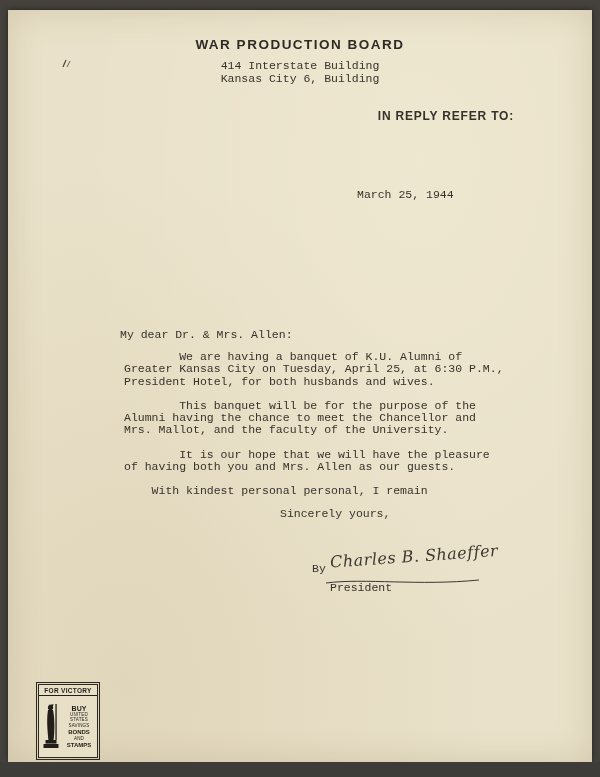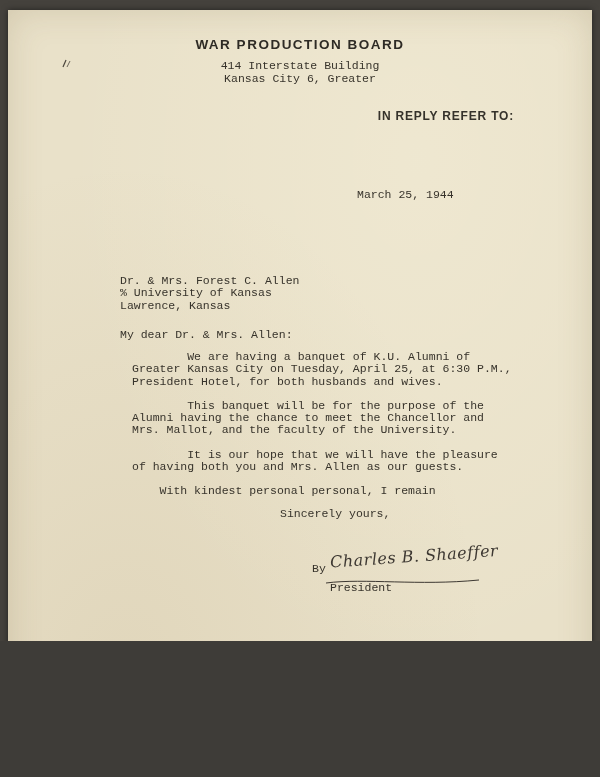--- a/index.html
+++ b/index.html
@@ -1,17 +1,17 @@
 <!DOCTYPE html>
 <html><head>
 <meta charset="utf-8">
 <style>
   html,body { margin:0; padding:0; background:#3e3c38; }
   .scan {
-    position:relative; width:600px; height:641px;
+    position:relative; width:600px; height:762px;
     background:#45423d; overflow:hidden;
     font-family:"Liberation Mono","DejaVu Sans Mono",monospace;
   }
   .paper {
     position:absolute; left:8px; top:10px; width:584px; height:752px;
     background:
       radial-gradient(ellipse at 70% 20%, rgba(255,250,230,0.25), rgba(0,0,0,0) 60%),
       radial-gradient(ellipse at 20% 90%, rgba(150,120,70,0.10), rgba(0,0,0,0) 55%),
       #e9e1c9;
     box-shadow: inset 0 0 35px rgba(110,90,50,0.18), 0 0 6px rgba(0,0,0,0.5);
@@ -34,21 +34,21 @@
     position:absolute; top:99px; right:78px;
     font-family:"Liberation Sans","DejaVu Sans",sans-serif;
     font-size:12px; letter-spacing:0.8px; font-weight:bold; color:#35322b;
   }
   .date-line   { top:179px; left:349px; }
   .recipient   { top:265px; left:112px; }
   .salutation  { top:319px; left:112px; }
   .body-block  { position:absolute; top:341px; left:112px; width:400px; }
   .body-block .para {
     font-size:11.5px; line-height:12.3px; color:#37332b;
-    white-space:pre; margin:0 0 12px 12px;
+    white-space:pre; margin:0 0 12px 4px;
     font-family:"Liberation Mono","DejaVu Sans Mono",monospace;
   }
   .valediction { top:498px; left:272px; }
   .club-line   { top:523px; left:248px; }
   .by-line     { top:553px; left:304px; }
   .signer-title{ top:572px; left:322px; }
   .signature {
     position:absolute; top:537px; left:322px; width:160px;
     font-family:"DejaVu Serif","Liberation Serif",serif;
     font-style:italic; font-size:16px; color:#3d3832;
@@ -88,28 +88,25 @@
 <div class="scan">
   <div class="paper">
 
     <svg class="pen-mark" width="14" height="12" viewBox="0 0 14 12">
       <path d="M3 9 L6 2" stroke="#4a453c" stroke-width="1.2" fill="none"></path>
       <path d="M7 9 L10 3" stroke="#4a453c" stroke-width="0.8" fill="none"></path>
     </svg>
 
     <div class="org-title">WAR PRODUCTION BOARD</div>
     <div class="type addr1">414 Interstate Building</div>
-    <div class="type addr2">Kansas City 6, Greater</div>
+    <div class="type addr2">Kansas City 6, Building</div>
     <div class="reply-label">IN REPLY REFER TO:</div>
 
     <div class="type date-line">March 25, 1944</div>
 
-    <div class="type recipient">Dr. &amp; Mrs. Forest C. Allen
-% University of Kansas
-Lawrence, Kansas</div>
 
     <div class="type salutation">My dear Dr. &amp; Mrs. Allen:</div>
 
     <div class="body-block">
       <p class="para">        We are having a banquet of K.U. Alumni of
 Greater Kansas City on Tuesday, April 25, at 6:30 P.M.,
 President Hotel, for both husbands and wives.</p>
       <p class="para">        This banquet will be for the purpose of the
 Alumni having the chance to meet the Chancellor and
 Mrs. Mallot, and the faculty of the University.</p>

